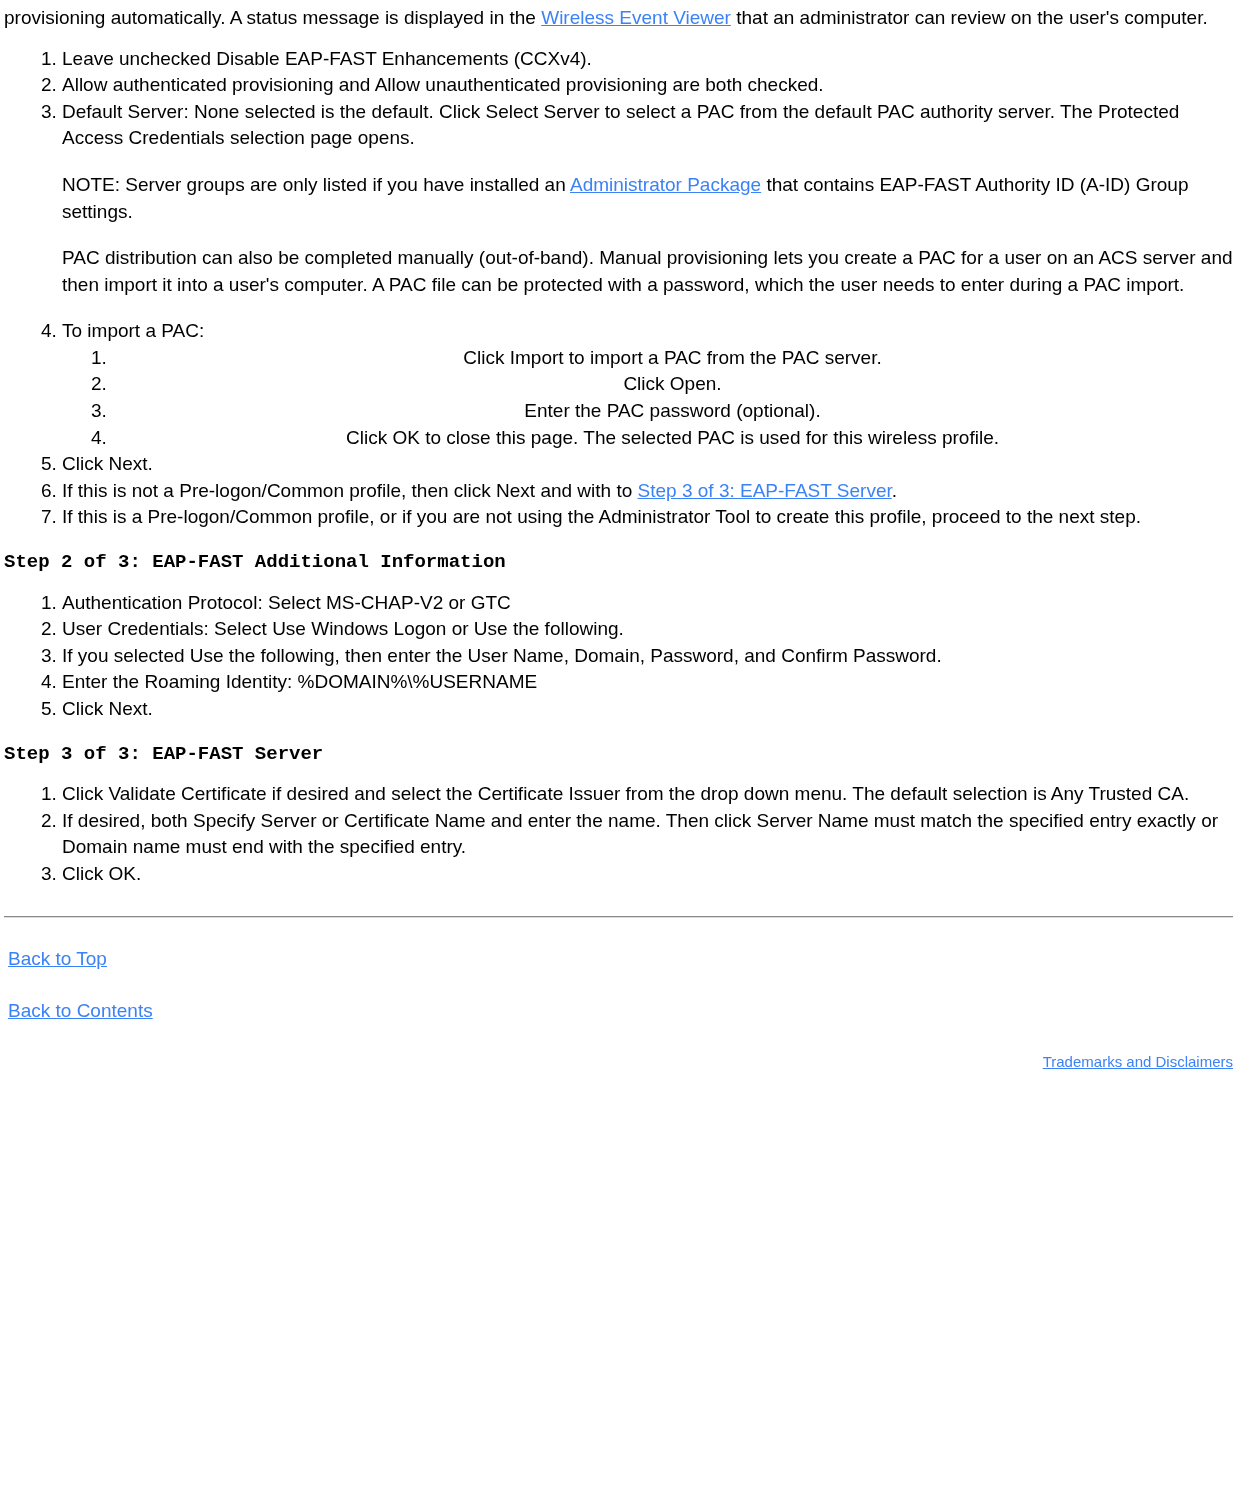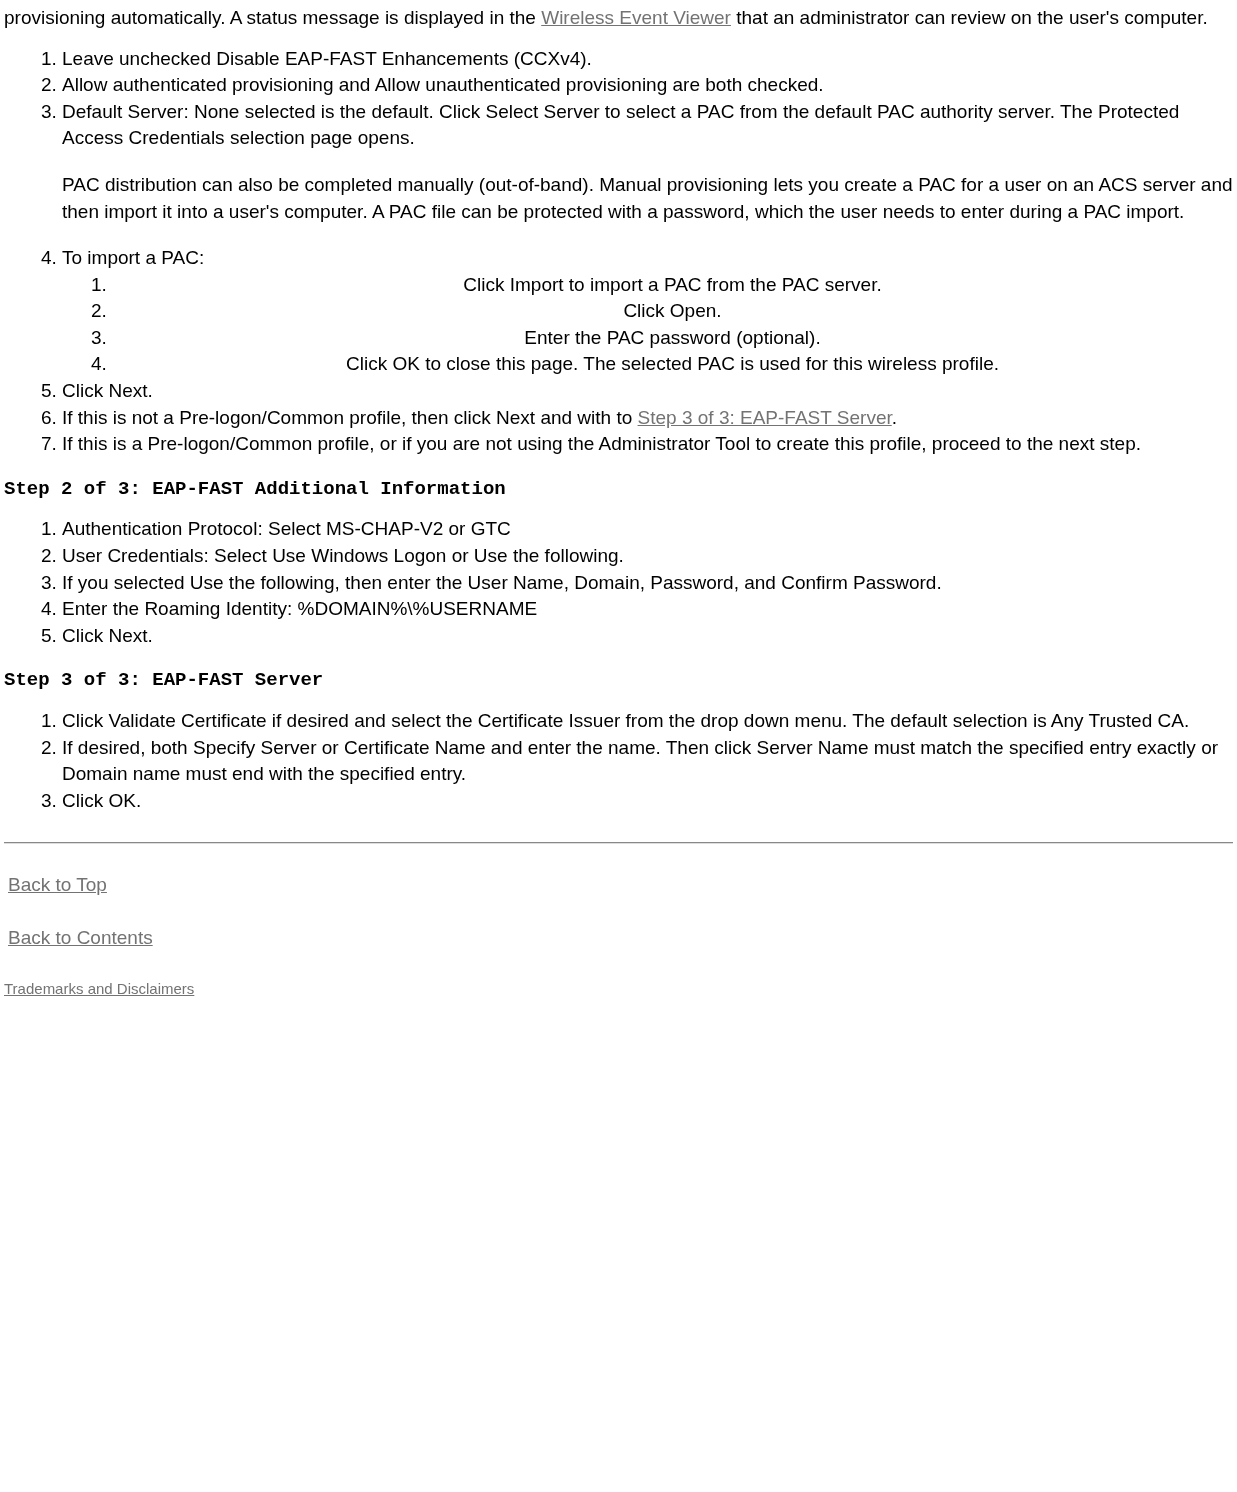--- a/index.html
+++ b/index.html
@@ -5,21 +5,21 @@
     body {
       font-family: Verdana, Geneva, sans-serif;
       font-size: 19px;
       line-height: 1.4;
       margin: 0;
       padding: 4px;
       color: #000;
       max-width: 1237px;
     }
     a {
-      color: #737373;
+      color: #3b82f6;
     }
     ol {
       margin: 14px 0;
       padding-left: 58px;
     }
     ol ol {
       padding-left: 50px;
       margin: 0;
       text-align: center;
     }
@@ -46,20 +46,21 @@
       border-bottom: 1px solid #ddd;
     }
     .footer-link {
       display: block;
       margin: 26px 4px;
     }
     .small-link {
       font-size: 15px;
       display: block;
       margin-top: 24px;
+      text-align: right;
     }
     .intro {
       line-height: 1.45;
     }
   </style>
 </head>
 <body>
 
 <div class="intro">
   <span>provisioning automatically. A status message is displayed in the </span><a href="#">Wireless Event Viewer</a><span> that an administrator can review on the user's computer.</span>
@@ -67,20 +68,23 @@
 
 <ol>
   <li>
     <span>Leave unchecked </span><span class="bold">Disable EAP-FAST Enhancements (CCXv4)</span><span>.</span>
   </li>
   <li>
     <span class="bold">Allow authenticated provisioning</span><span> and </span><span class="bold">Allow unauthenticated provisioning</span><span> are both checked.</span>
   </li>
   <li>
     <span class="bold">Default Server</span><span>: None selected is the default. Click </span><span class="bold">Select Server</span><span> to select a PAC from the default PAC authority server. The Protected Access Credentials selection page opens.</span>
+    <span class="spaced">
+      <span class="bold">NOTE</span><span>: Server groups are only listed if you have installed an </span><a href="#">Administrator Package</a><span> that contains EAP-FAST Authority ID (A-ID) Group settings.</span>
+    </span>
     <span class="spaced">PAC distribution can also be completed manually (out-of-band). Manual provisioning lets you create a PAC for a user on an ACS server and then import it into a user's computer. A PAC file can be protected with a password, which the user needs to enter during a PAC import.</span>
   </li>
   <li style="margin-top:20px;">
     <span>To import a PAC:</span>
     <ol>
       <li><span>Click </span><span class="bold">Import</span><span> to import a PAC from the PAC server.</span></li>
       <li><span>Click </span><span class="bold">Open</span><span>.</span></li>
       <li><span>Enter the PAC password (optional).</span></li>
       <li><span>Click </span><span class="bold">OK</span><span> to close this page. The selected PAC is used for this wireless profile.</span></li>
     </ol>

